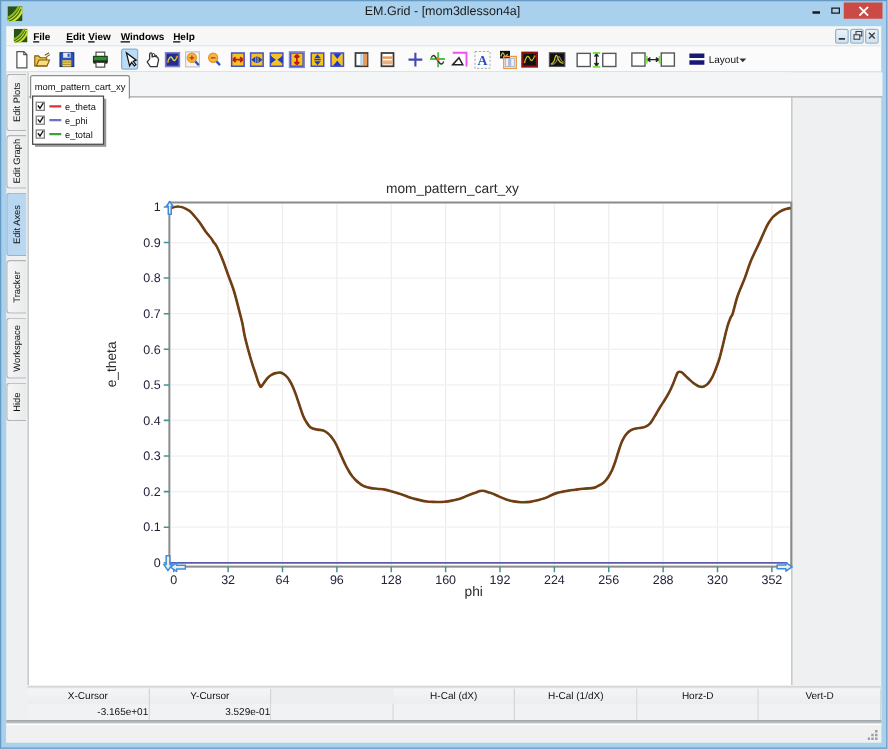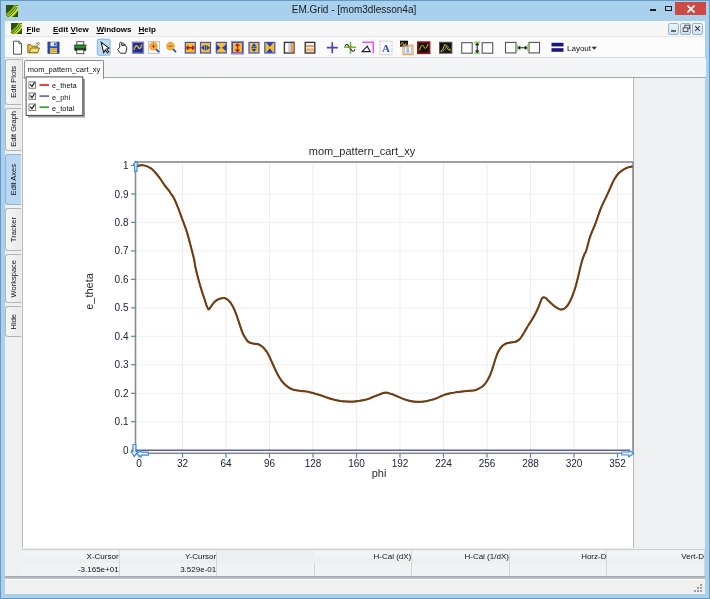--- a/index.html
+++ b/index.html
@@ -24,21 +24,21 @@
 
 .vtab { position:absolute; left:0px; width:16px; background:linear-gradient(90deg,#f6f6f6,#e9eaeb); border:1px solid #b4b4b4; border-right:none; border-radius:3px 0 0 3px; display:flex; align-items:center; justify-content:center; }
 .vtab span { writing-mode:vertical-rl; transform:rotate(180deg); font-size:7.5px; color:#111; white-space:nowrap; }
 .vtab.sel { background:#b9d7f0; border-color:#8db6d8; }
 
 #docarea { position:absolute; left:17px; top:0px; width:612px; height:490px; background:#fff; border-left:1px solid #b9b9b9; border-right:1px solid #b9b9b9; }
 #tabbar { position:absolute; left:0px; top:0px; width:682.5px; height:20px; background:#f4f5f6; border-bottom:1px solid #a6a6a6; }
 #doctab { position:absolute; left:1px; top:1.5px; width:80px; height:19px; background:#fff; border:1px solid #8e8e8e; border-bottom:none; border-radius:2px 2px 0 0; font-size:7.5px; color:#111; text-align:center; line-height:17px; }
 
 #stattable { position:absolute; left:17px; top:491px; width:683px; height:27px; background:#eceef0; border-top:1px solid #cfcfcf; font-size:8px; color:#111; }
-.sc { position:absolute; height:16px; text-align:right; border-right:1px solid #d4d6d8; border-bottom:1px solid #d4d6d8; background:linear-gradient(#f4f5f6,#e9ebed); line-height:12px; }
+.sc { position:absolute; height:16px; text-align:center; border-right:1px solid #d4d6d8; border-bottom:1px solid #d4d6d8; background:linear-gradient(#f4f5f6,#e9ebed); line-height:12px; }
 .sv { position:absolute; height:13px; text-align:right; border-right:1px solid #d4d6d8; background:#f1f2f4; line-height:13px; top:13px; }
 #shadowband { position:absolute; left:0px; top:518px; width:700px; height:3px; background:linear-gradient(#9fa4a8,#c8cbce); }
 #statusstrip { position:absolute; left:0px; top:521px; width:700px; height:15px; background:#f0f0f0; border-top:1px solid #ffffff; }
 </style>
 </head>
 <body>
 <div id="win">
 <div id="title">EM.Grid  -  [mom3dlesson4a]</div>
 <svg class="abs" style="left:5px;top:3.5px" width="12" height="12" viewBox="0 0 11 11">
       <rect width="11" height="11" fill="#2a5214"></rect>

